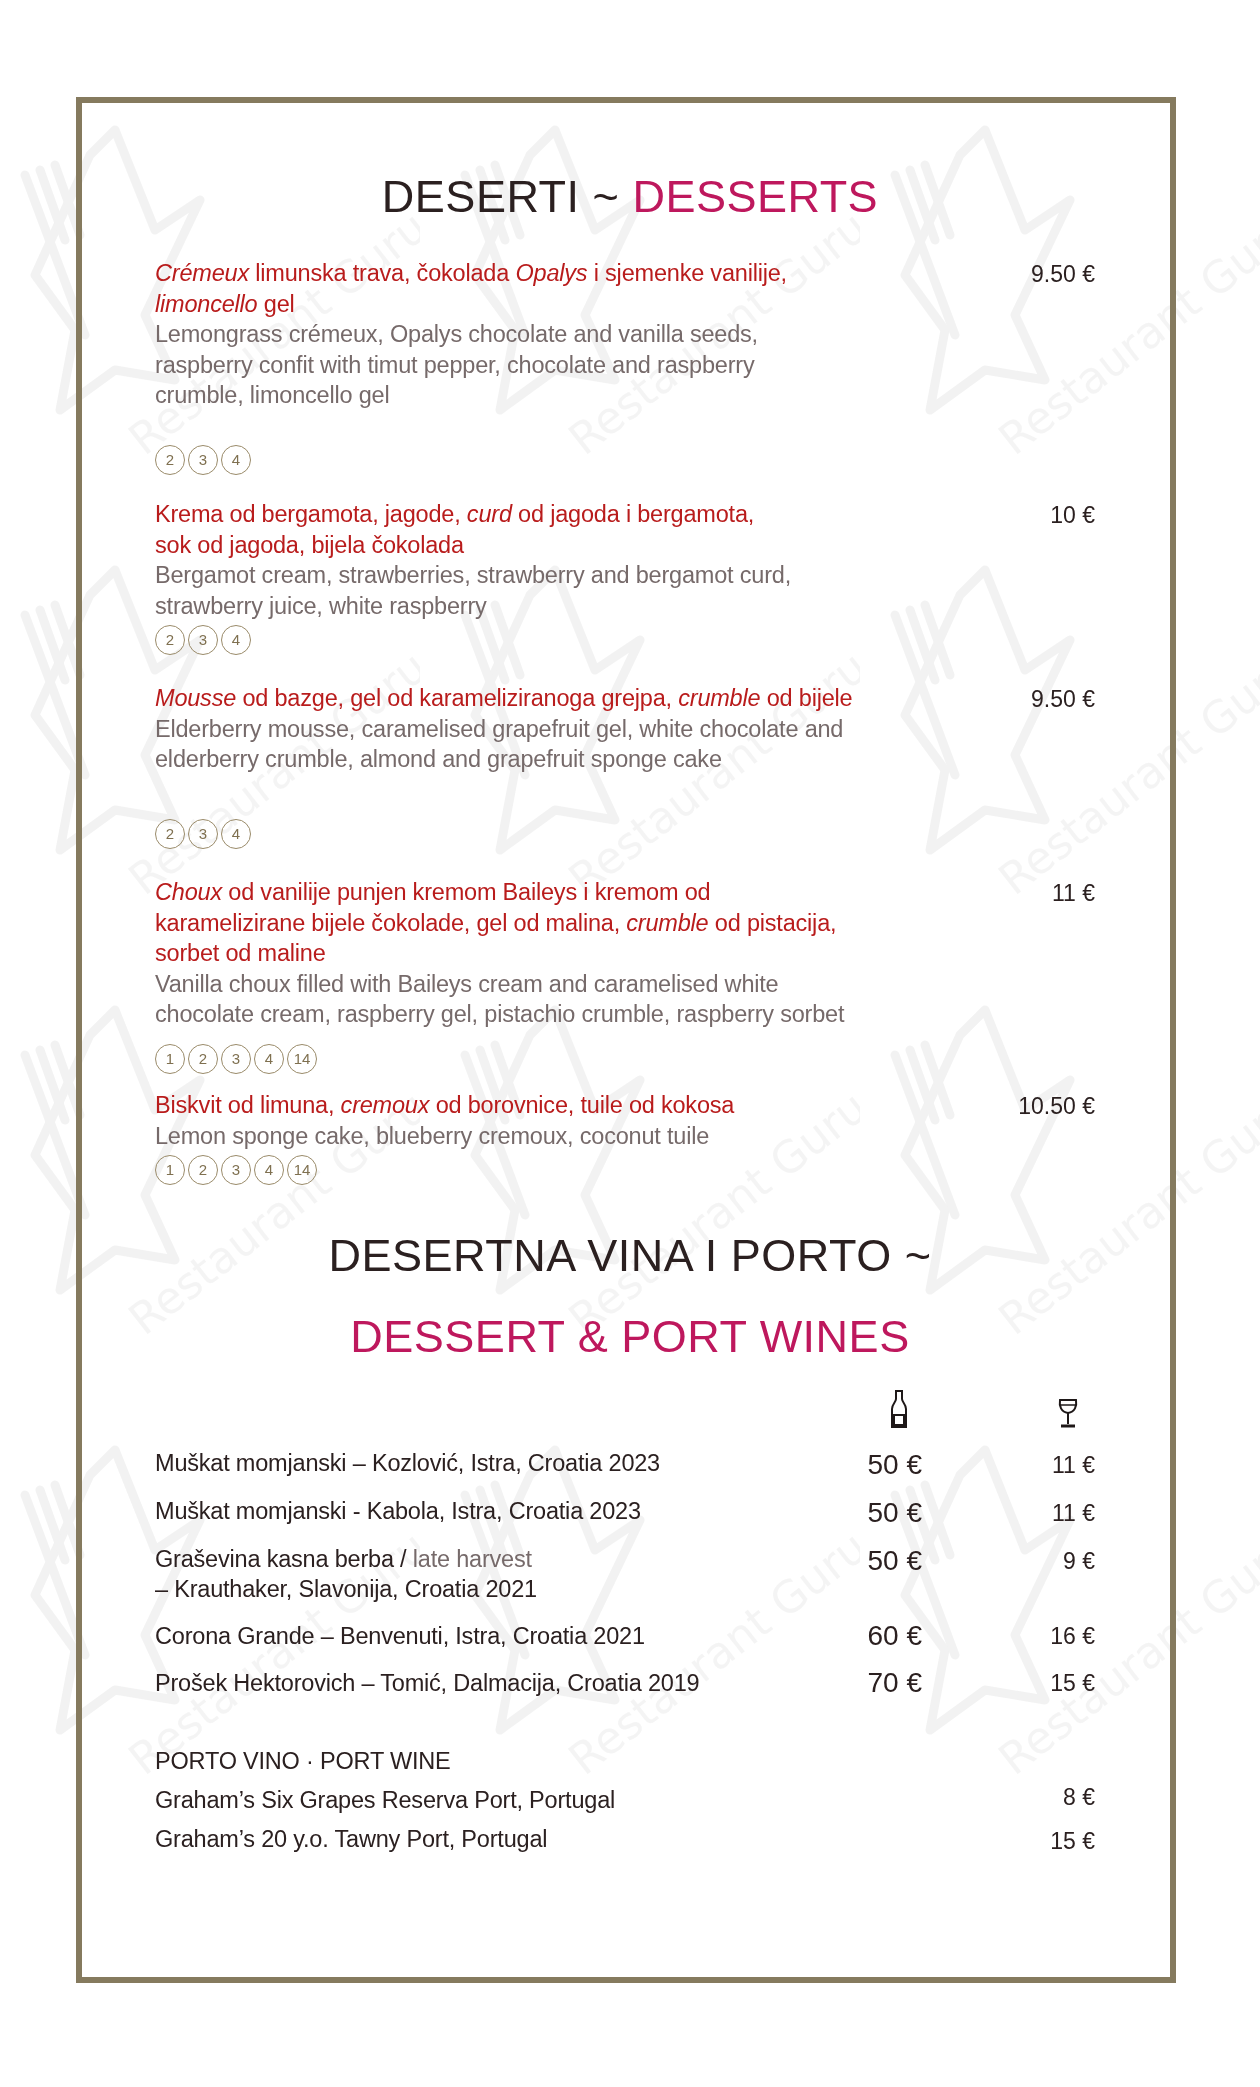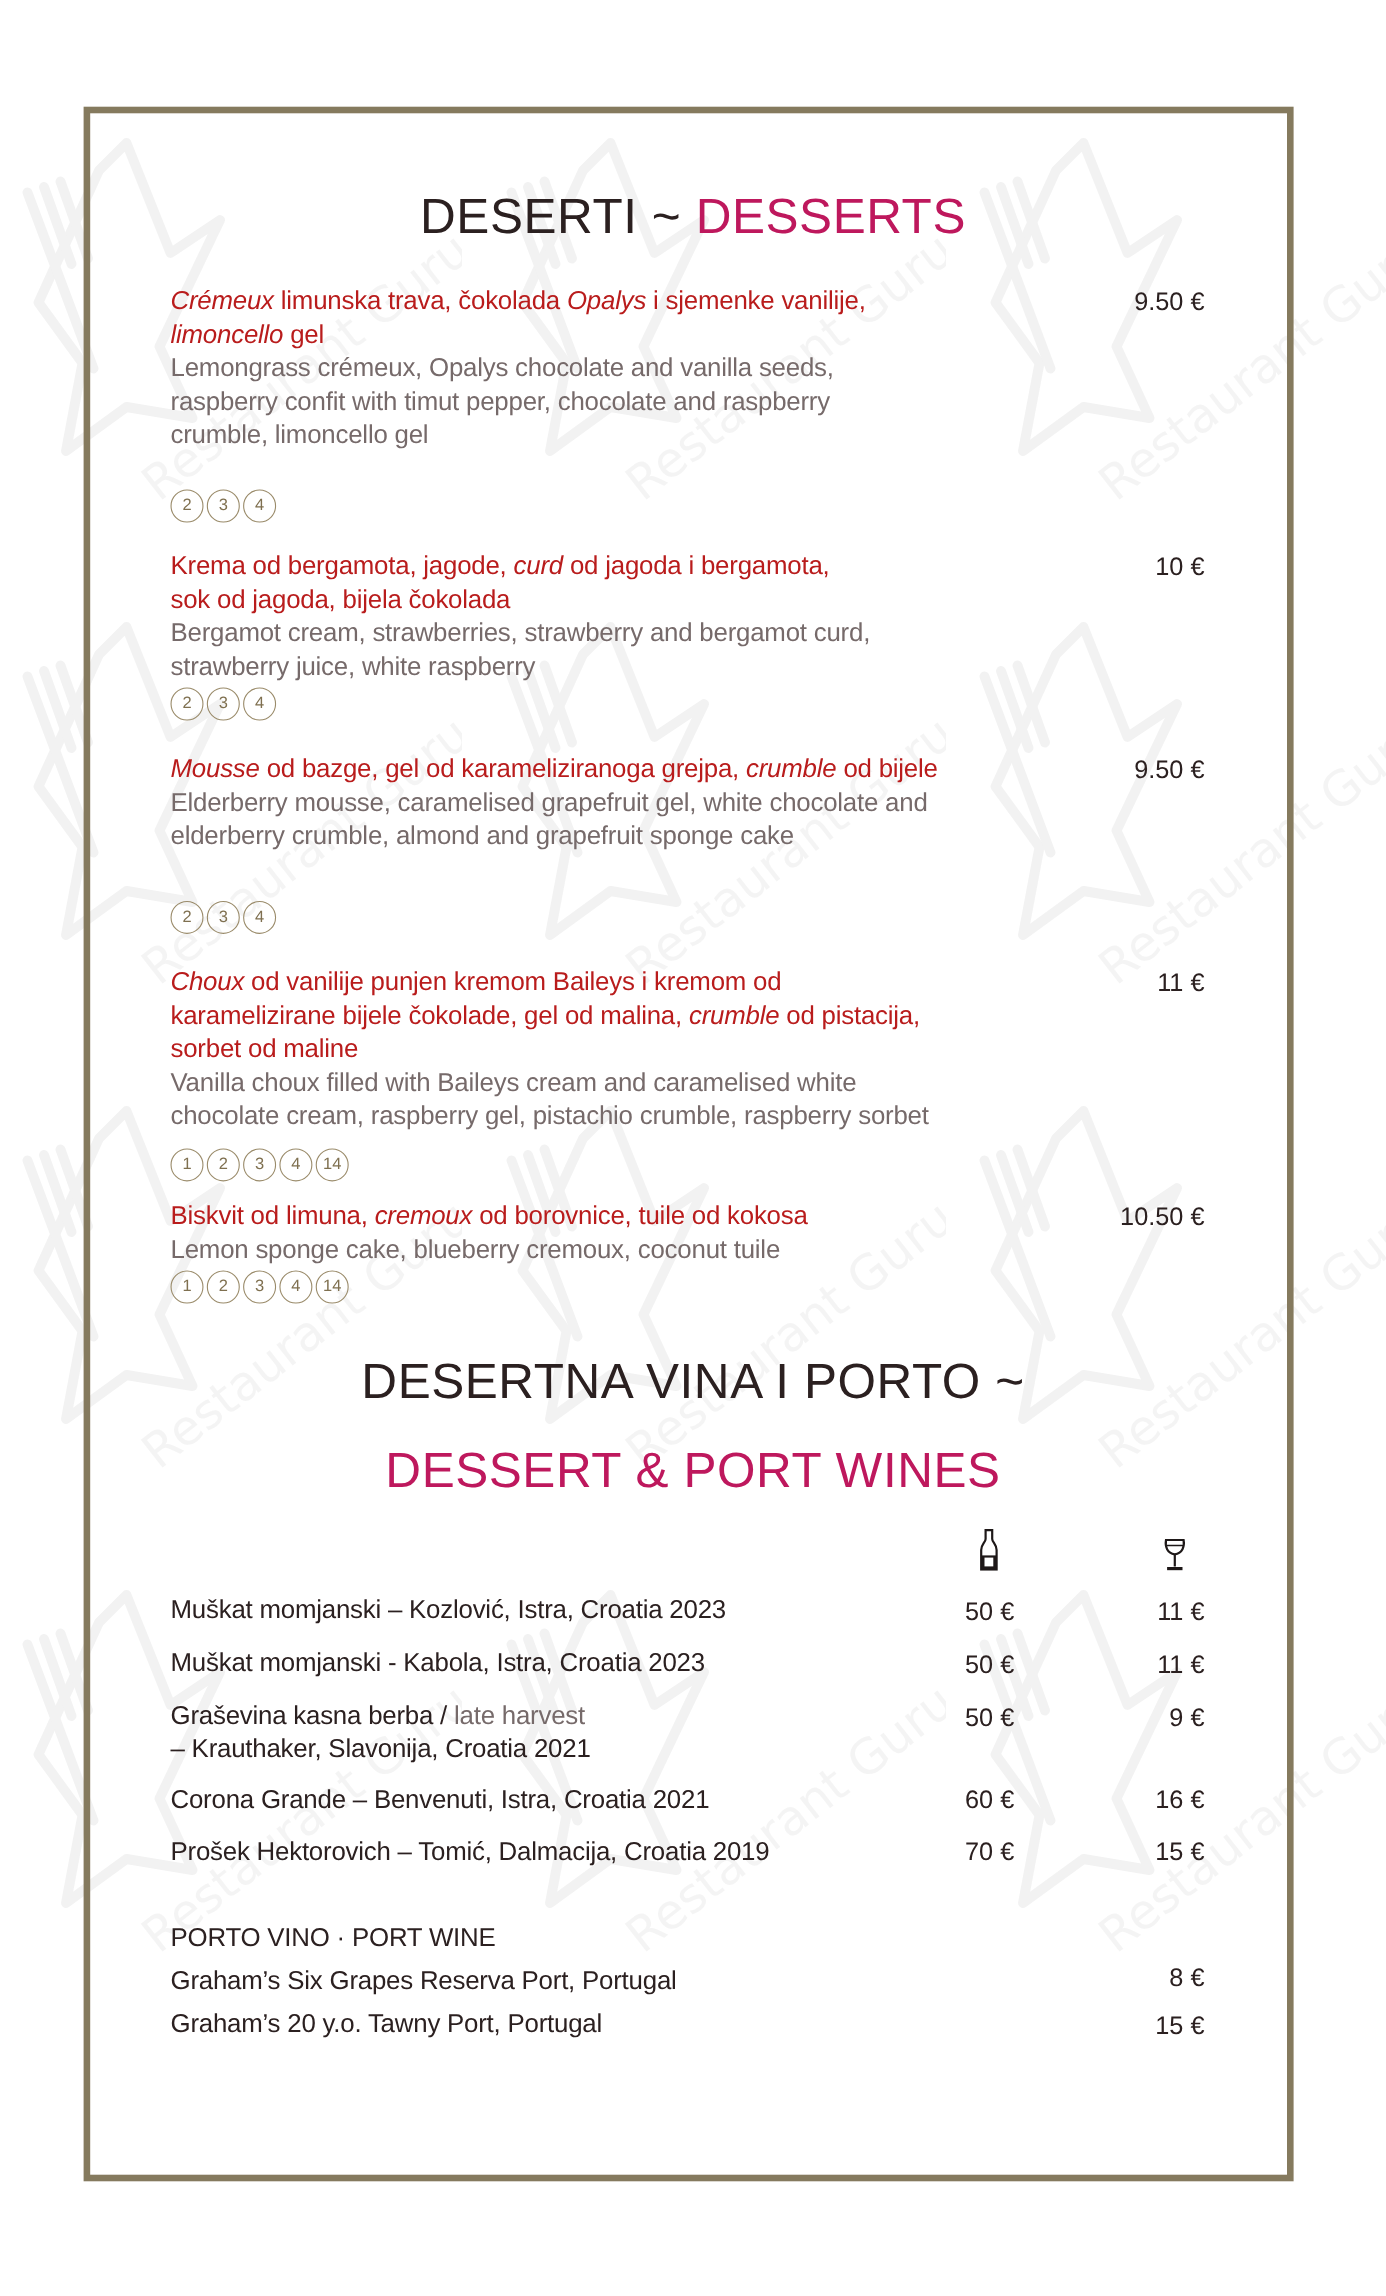--- a/index.html
+++ b/index.html
@@ -40,21 +40,21 @@
   .allergen {
     width:28px; height:28px; border:1.5px solid #9a8b6a; border-radius:50%;
     font-size:15px; line-height:28px; text-align:center; color:#7f7050;
     box-sizing:content-box;
   }
   .wine-name {
     position:absolute; left:155px; font-size:23.5px; line-height:30.5px;
     color:#2b2020; letter-spacing:-0.2px;
   }
   .wine-name .en { color:#766a6a; }
-  .bprice { position:absolute; right:338px; font-size:23px; line-height:30px; color:#2b2020; text-align:right; }
+  .bprice { position:absolute; right:338px; font-size:28px; line-height:30px; color:#2b2020; text-align:right; }
   .gprice { position:absolute; right:165px; font-size:23px; line-height:30px; color:#2b2020; text-align:right; }
   .icon { position:absolute; }
   .subhead {
     position:absolute; left:155px; font-size:23.5px; line-height:30px; color:#2b2020; letter-spacing:-0.2px;
   }
 </style>
 </head>
 <body>
 
 <div id="watermarks">

